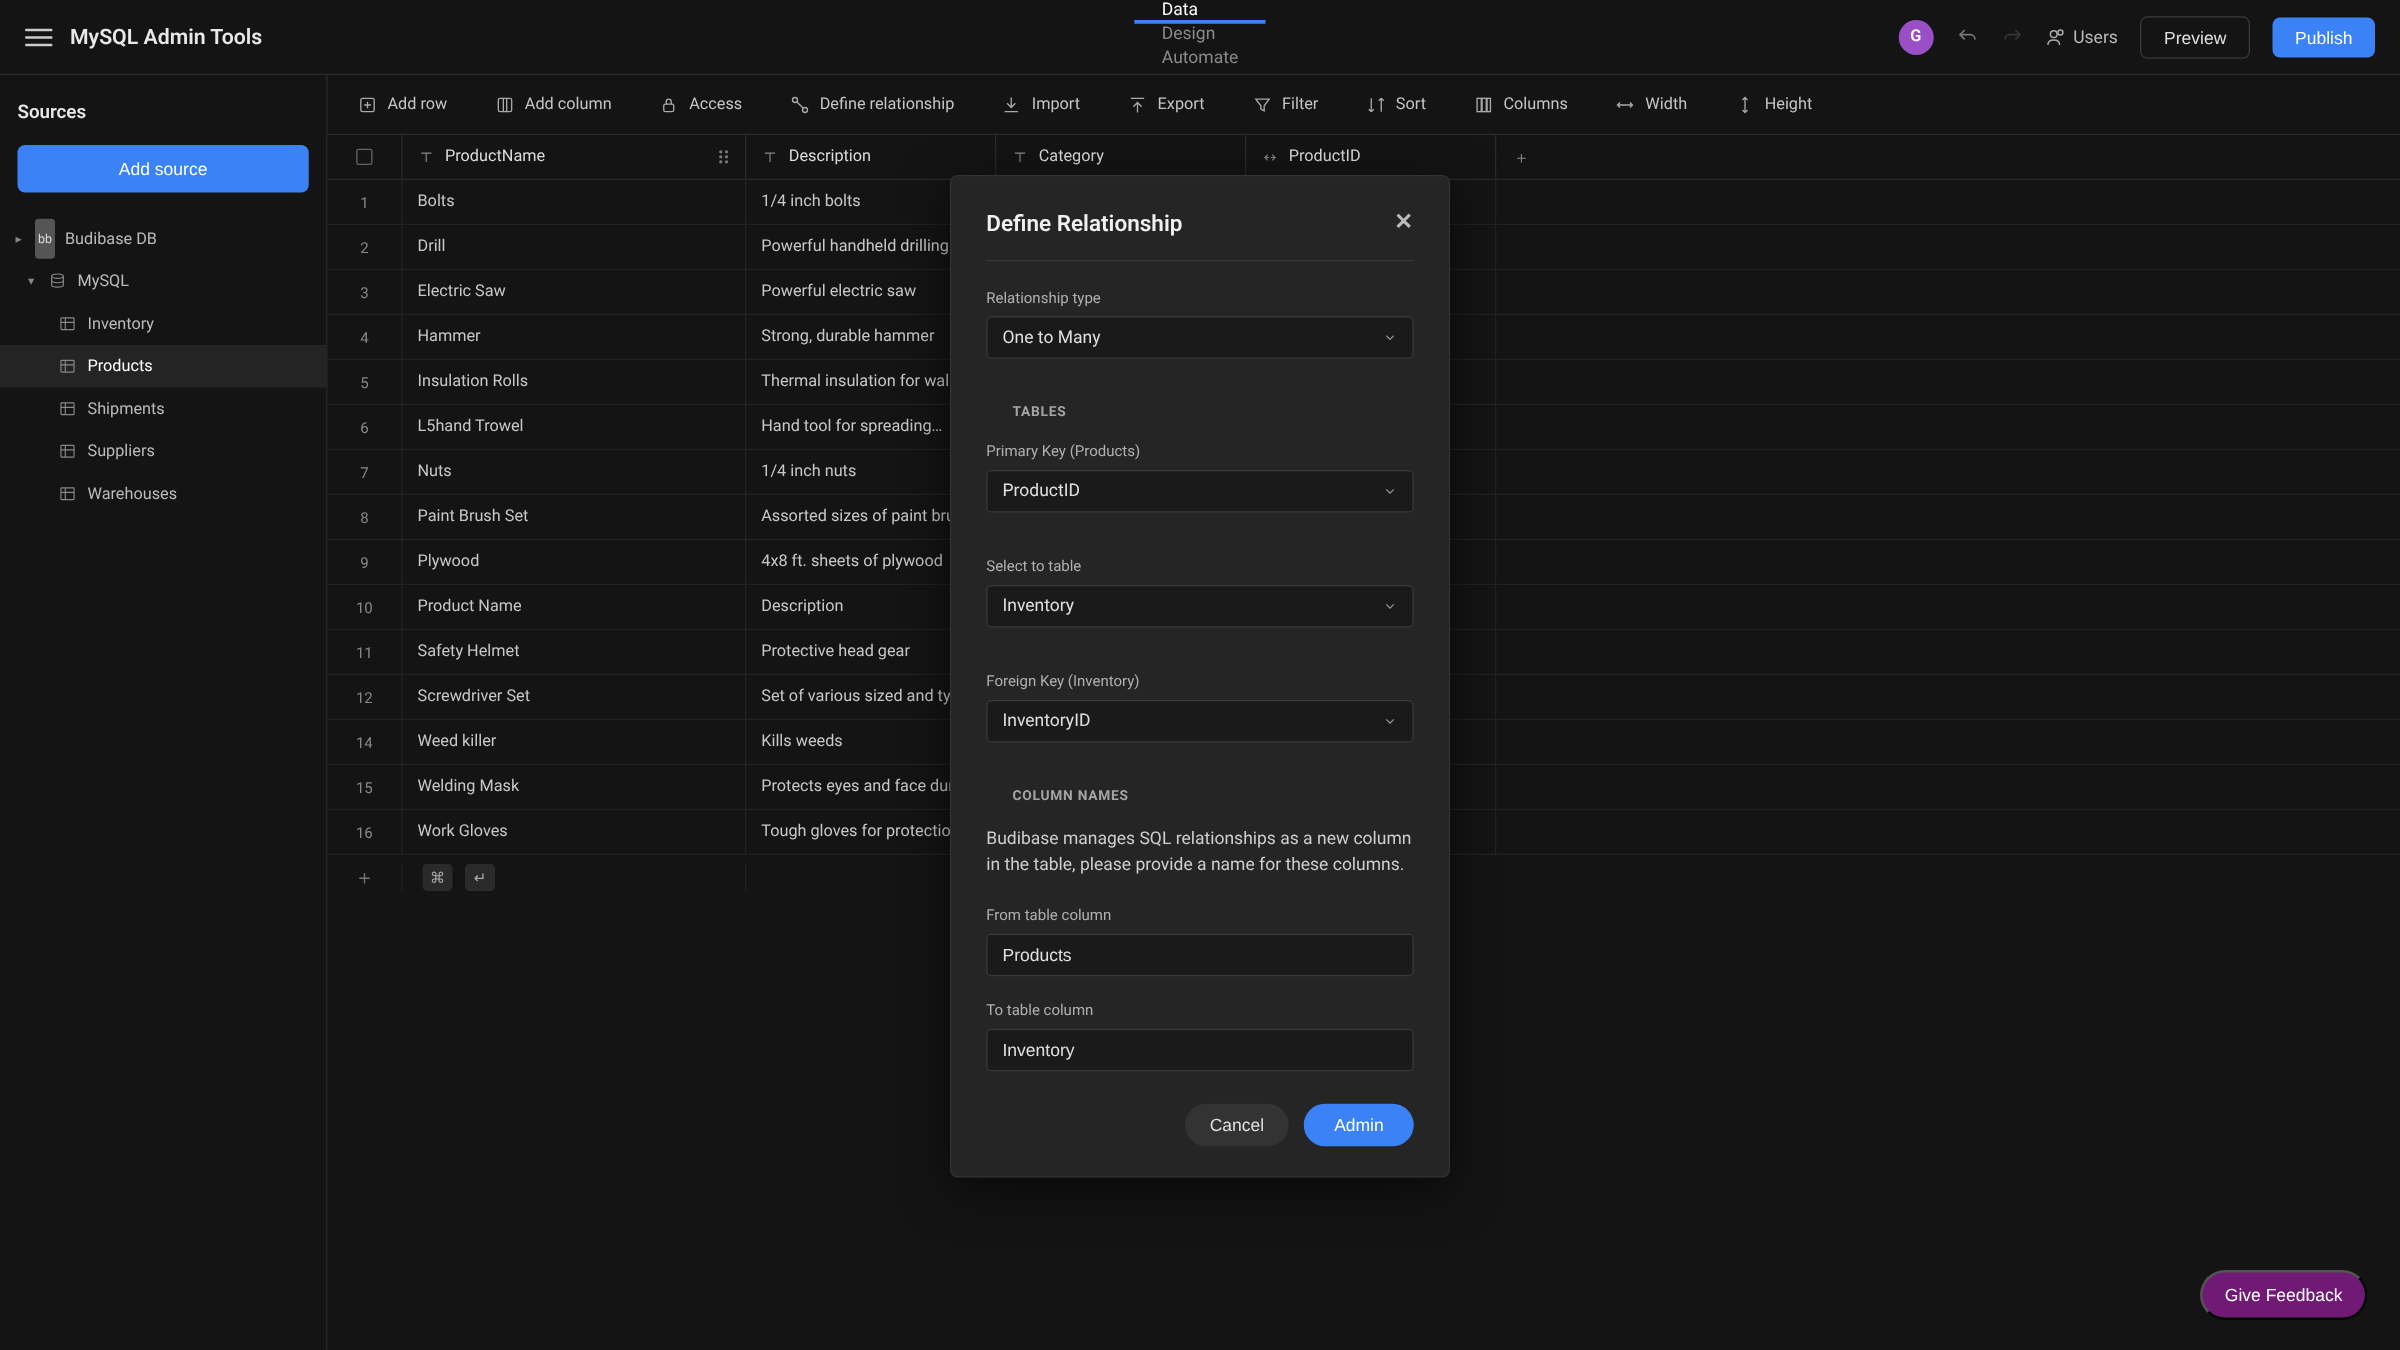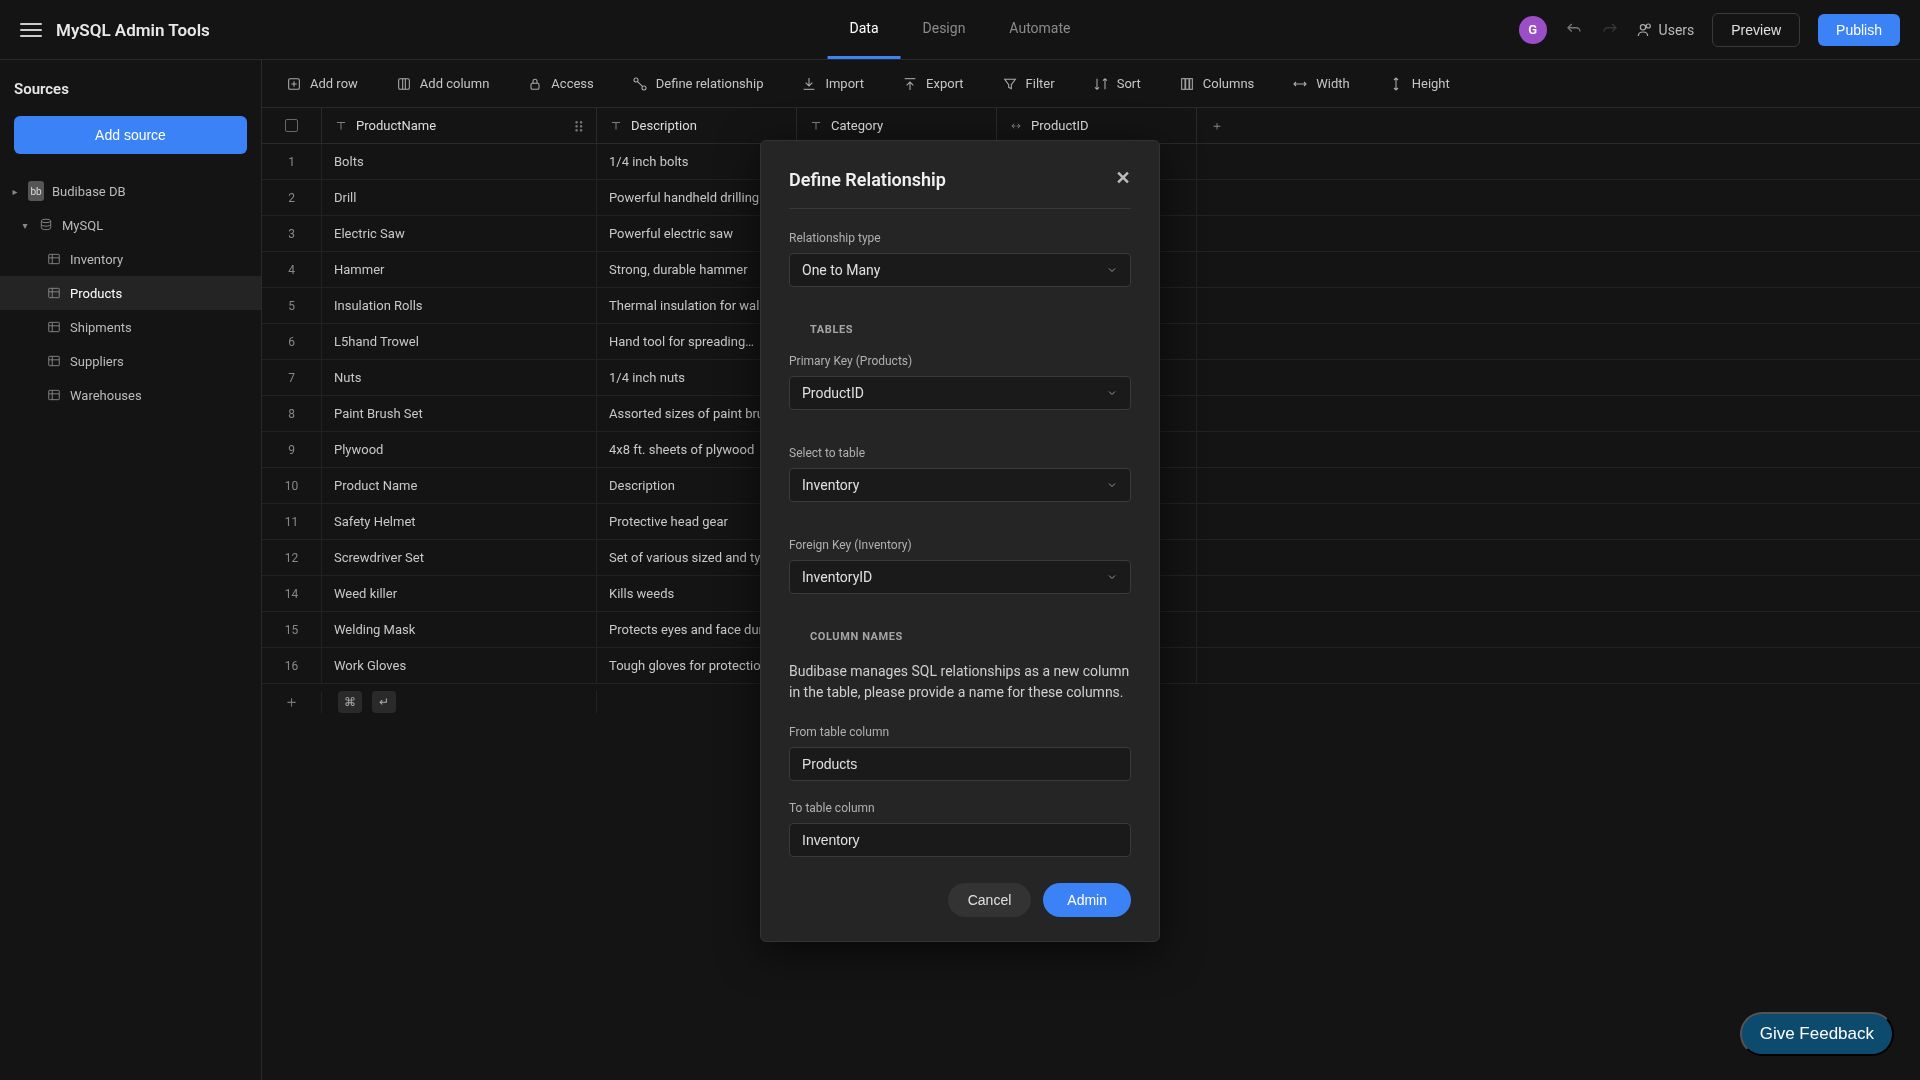--- a/index.html
+++ b/index.html
@@ -15,46 +15,46 @@
     display: flex;
     align-items: center;
     padding: 0 20px;
     border-bottom: 1px solid #2a2a2a;
     position: relative;
     background: #141414;
   }
   .menu-icon { width: 22px; height: 22px; margin-right: 14px; cursor: pointer; display: flex; flex-direction: column; justify-content: center; gap: 4px; }
   .menu-icon span { display: block; height: 2px; background: #ccc; border-radius: 1px; }
   .app-title { font-size: 17px; font-weight: 600; color: #e8e8e8; }
-  .top-tabs { position: absolute; left: 50%; top: 0; transform: translateX(-50%); display: flex; height: 100%; }
+  .top-tabs { position: absolute; left: 50%; top: 0; transform: translateX(-50%); display: flex; height: 100%; flex-direction: column; }
   .top-tab { padding: 0 22px; display: flex; align-items: center; font-size: 14px; color: #8a8a8a; cursor: pointer; border-bottom: 3px solid transparent; }
   .top-tab.active { color: #fff; border-bottom-color: #3b82f6; }
   .top-right { margin-left: auto; display: flex; align-items: center; gap: 18px; }
   .avatar { width: 28px; height: 28px; border-radius: 50%; background: #9b4fc7; color: #fff; display: flex; align-items: center; justify-content: center; font-size: 13px; font-weight: 600; }
   .top-icon { width: 18px; height: 18px; color: #777; display: flex; align-items: center; justify-content: center; }
   .top-icon svg { width: 18px; height: 18px; fill: none; stroke: #777; stroke-width: 1.8; }
   .users-link { display: flex; align-items: center; gap: 6px; color: #bbb; font-size: 14px; cursor: pointer; }
   .btn { border: none; cursor: pointer; font-size: 14px; padding: 8px 18px; border-radius: 6px; font-weight: 500; }
   .btn-outline { background: transparent; border: 1px solid #3a3a3a; color: #e0e0e0; }
   .btn-primary { background: #3b82f6; color: #fff; }
-  .btn-pink { background: #0c4a6e; color: #fff; padding: 10px 18px; border-radius: 22px; font-size: 17px; text-align: center; }
+  .btn-pink { background: #701a75; color: #fff; padding: 10px 18px; border-radius: 22px; font-size: 14px; text-align: center; }
 
   .main { display: flex; height: calc(100% - 60px); }
   .sidebar { width: 262px; background: #141414; border-right: 1px solid #2a2a2a; display: flex; flex-direction: column; padding-top: 16px; }
   .sidebar-header { font-size: 15px; font-weight: 600; padding: 4px 14px 18px 14px; color: #e8e8e8; }
   .add-source-btn { margin: 0 14px 20px 14px; background: #3b82f6; color: #fff; border: none; border-radius: 6px; padding: 11px 0; font-size: 14px; font-weight: 500; cursor: pointer; }
   .tree { font-size: 13px; color: #bbb; }
   .tree-row { display: flex; align-items: center; height: 34px; padding-left: 10px; cursor: pointer; gap: 8px; }
   .tree-row.level1 { padding-left: 20px; }
   .tree-row.level2 { padding-left: 46px; }
   .tree-row.selected { background: #242424; color: #fff; }
   .caret { width: 10px; text-align: center; font-size: 10px; color: #888; }
   .tree-icon { width: 16px; height: 16px; display: flex; align-items: center; justify-content: center; }
   .tree-icon svg { width: 14px; height: 14px; fill: none; stroke: #888; stroke-width: 1.6; }
-  .bb-badge { width: 16px; height: 20px; background: #555; border-radius: 3px; font-size: 10px; display: flex; align-items: center; justify-content: center; color: #ddd; }
+  .bb-badge { width: 16px; height: 32px; background: #555; border-radius: 3px; font-size: 10px; display: flex; align-items: center; justify-content: center; color: #ddd; }
 
   .content { flex: 1; display: flex; flex-direction: column; overflow: hidden; }
   .toolbar { height: 48px; display: flex; align-items: center; padding: 0 12px; border-bottom: 1px solid #2a2a2a; gap: 14px; }
   .tool-btn { display: flex; align-items: center; gap: 8px; padding: 6px 12px; color: #c5c5c5; font-size: 13px; cursor: pointer; border-radius: 4px; }
   .tool-btn svg { width: 16px; height: 16px; fill: none; stroke: #aaa; stroke-width: 1.6; }
 
   .grid { flex: 1; overflow: hidden; background: #141414; }
   .grid-header { display: flex; height: 36px; border-bottom: 1px solid #2a2a2a; font-size: 13px; color: #ddd; }
   .gh-rownum { width: 60px; display: flex; align-items: center; justify-content: center; border-right: 1px solid #2a2a2a; }
   .gh-cell { display: flex; align-items: center; padding: 0 12px; border-right: 1px solid #2a2a2a; gap: 8px; position: relative; }

